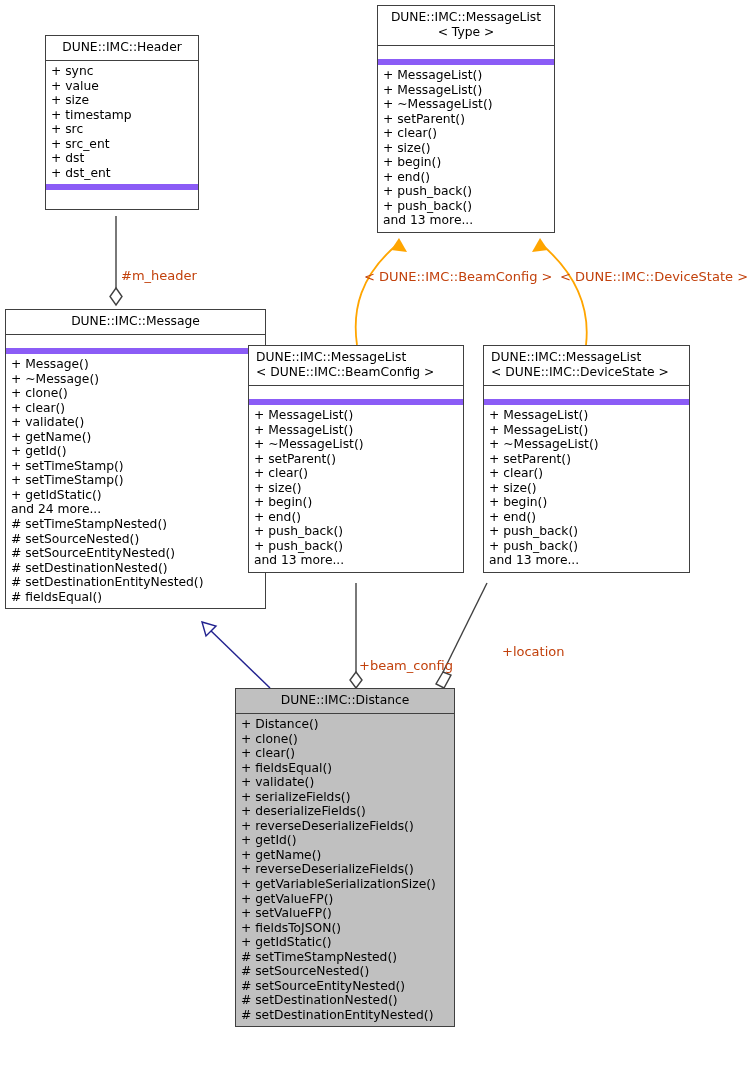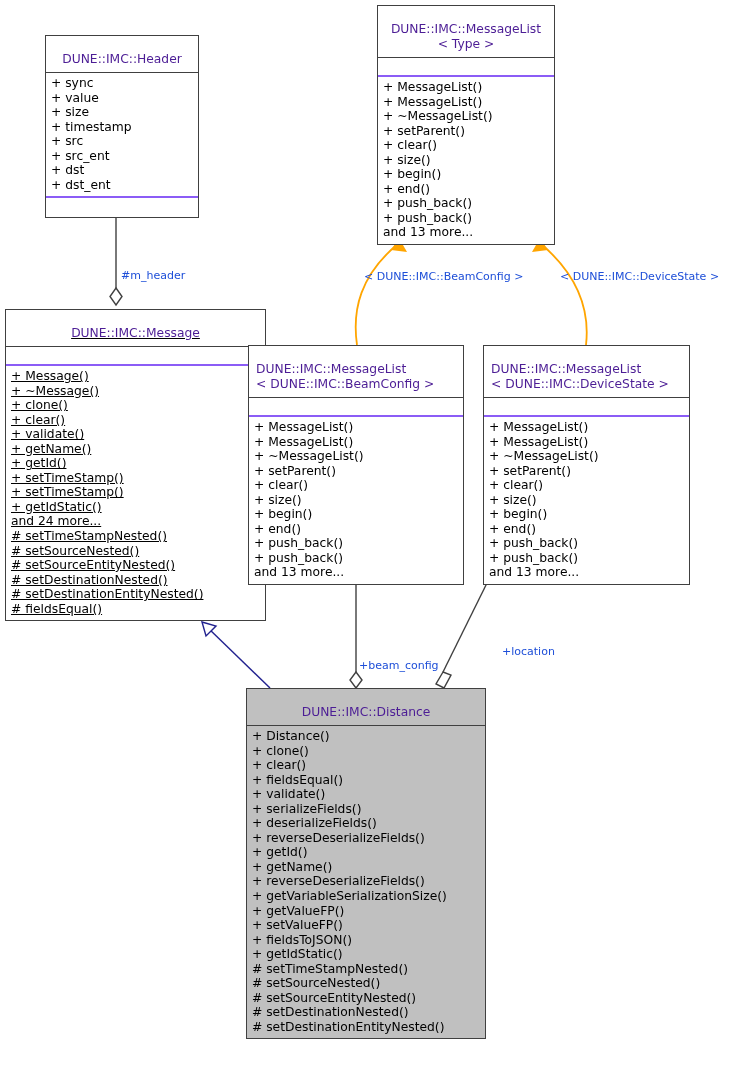--- a/index.html
+++ b/index.html
@@ -30,50 +30,49 @@
     background: #ffffff;
     z-index: 5;
   }
   .node.highlight {
     background: #c0c0c0;
   }
   .n-title {
     box-sizing: border-box;
     text-align: center;
     font-size: 12.3px;
-    color: #4c1d95;
+    color: #000000;
     line-height: 15px;
     padding: 4px 4px 5px 4px;
     border-bottom: 1px solid #404040;
     white-space: pre;
-    margin-top: 12px;
   }
   .n-sec {
     box-sizing: border-box;
-    border-bottom: 2px solid #8b5cf6;
+    border-bottom: 6px solid #8b5cf6;
     padding: 3px 5px 4px 5px;
   }
   .n-sec:last-child {
     border-bottom: none;
   }
   .n-sec.empty {
     height: 19px;
     padding: 0;
   }
   .n-row {
     font-size: 12.3px;
     line-height: 14.55px;
     color: #000000;
     white-space: pre;
   }
   .elabel {
     position: absolute;
-    font-size: 11px;
+    font-size: 13px;
     line-height: 14px;
-    color: #1d4ed8;
+    color: #c2410c;
     white-space: pre;
     z-index: 6;
   }
 </style>
 </head>
 <body>
 
 <div id="canvas">
 
   <svg id="edges" width="752" height="1077" viewBox="0 0 752 1077">
@@ -135,21 +134,21 @@
       <div class="n-row">+ clear()</div>
       <div class="n-row">+ size()</div>
       <div class="n-row">+ begin()</div>
       <div class="n-row">+ end()</div>
       <div class="n-row">+ push_back()</div>
       <div class="n-row">+ push_back()</div>
       <div class="n-row">and 13 more...</div>
     </div>
   </div>
 
-  <div class="node" style="left:5px; top:309px; width:261px;text-decoration:underline;">
+  <div class="node" style="left:5px; top:309px; width:261px;">
     <div class="n-title">DUNE::IMC::Message</div>
     <div class="n-sec empty"></div>
     <div class="n-sec">
       <div class="n-row">+ Message()</div>
       <div class="n-row">+ ~Message()</div>
       <div class="n-row">+ clone()</div>
       <div class="n-row">+ clear()</div>
       <div class="n-row">+ validate()</div>
       <div class="n-row">+ getName()</div>
       <div class="n-row">+ getId()</div>
@@ -195,21 +194,21 @@
       <div class="n-row">+ clear()</div>
       <div class="n-row">+ size()</div>
       <div class="n-row">+ begin()</div>
       <div class="n-row">+ end()</div>
       <div class="n-row">+ push_back()</div>
       <div class="n-row">+ push_back()</div>
       <div class="n-row">and 13 more...</div>
     </div>
   </div>
 
-  <div class="node highlight" style="left:246px; top:688px; width:240px;">
+  <div class="node highlight" style="left:235px; top:688px; width:220px;">
     <div class="n-title">DUNE::IMC::Distance</div>
     <div class="n-sec">
       <div class="n-row">+ Distance()</div>
       <div class="n-row">+ clone()</div>
       <div class="n-row">+ clear()</div>
       <div class="n-row">+ fieldsEqual()</div>
       <div class="n-row">+ validate()</div>
       <div class="n-row">+ serializeFields()</div>
       <div class="n-row">+ deserializeFields()</div>
       <div class="n-row">+ reverseDeserializeFields()</div>

